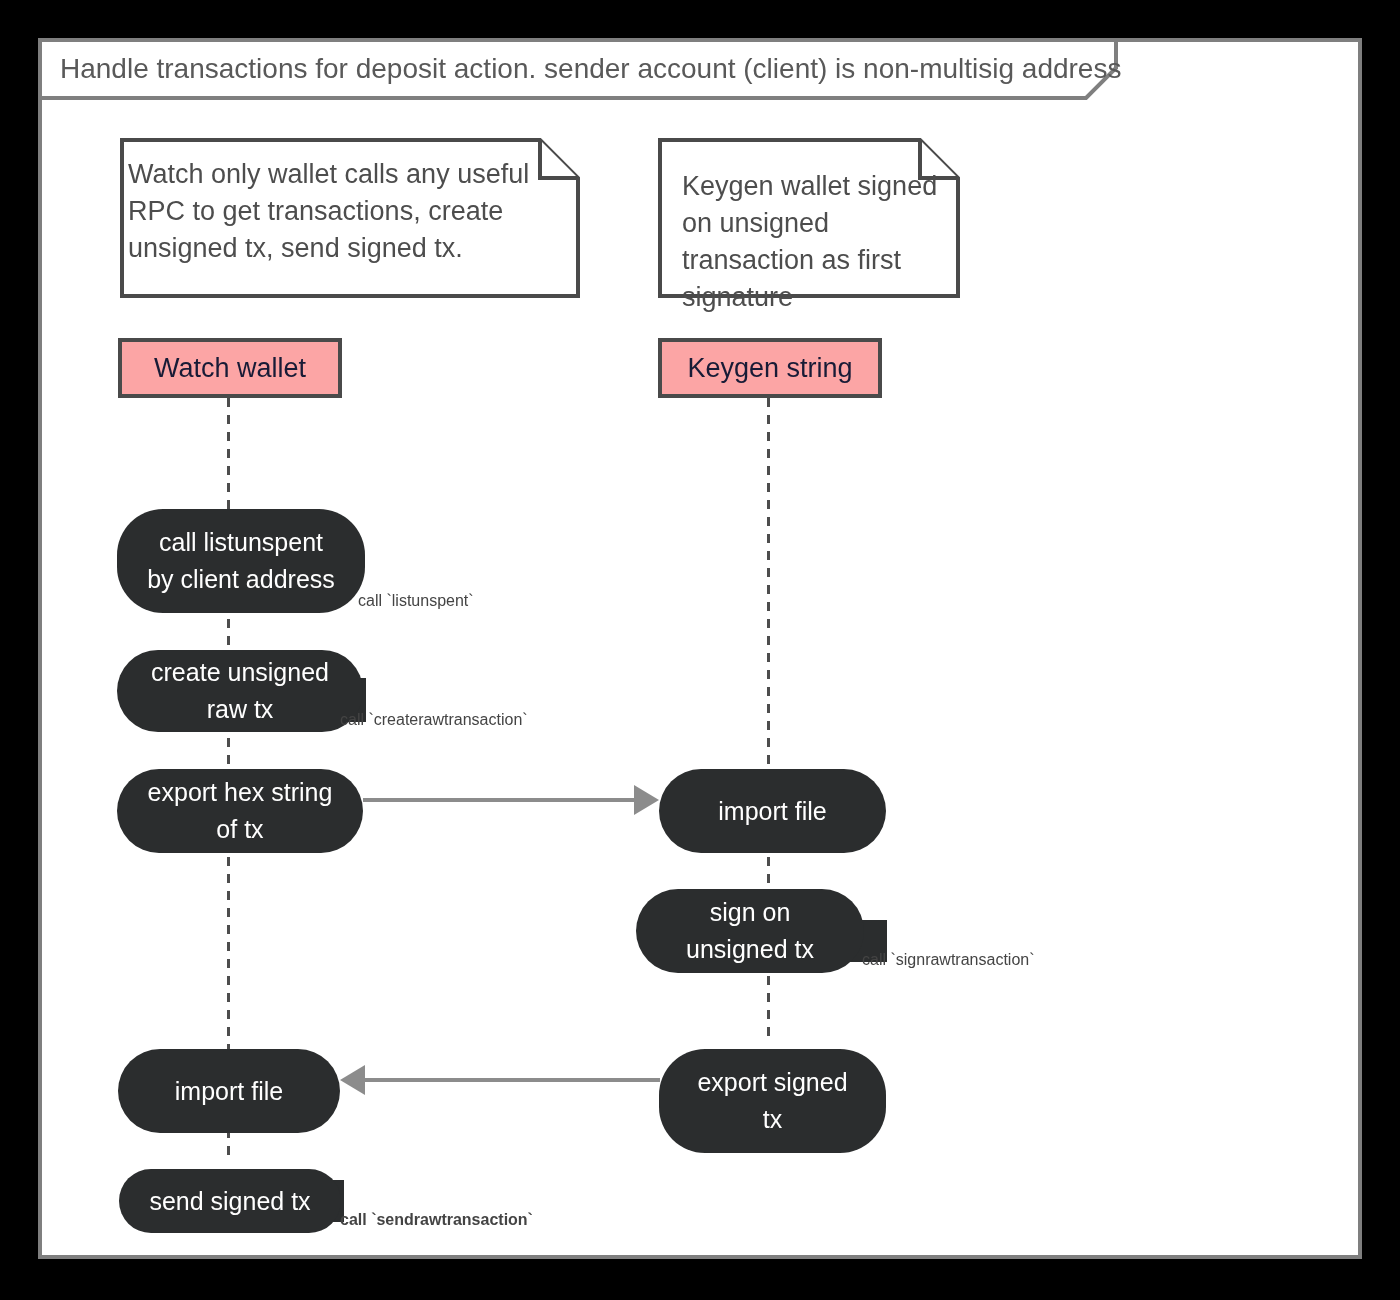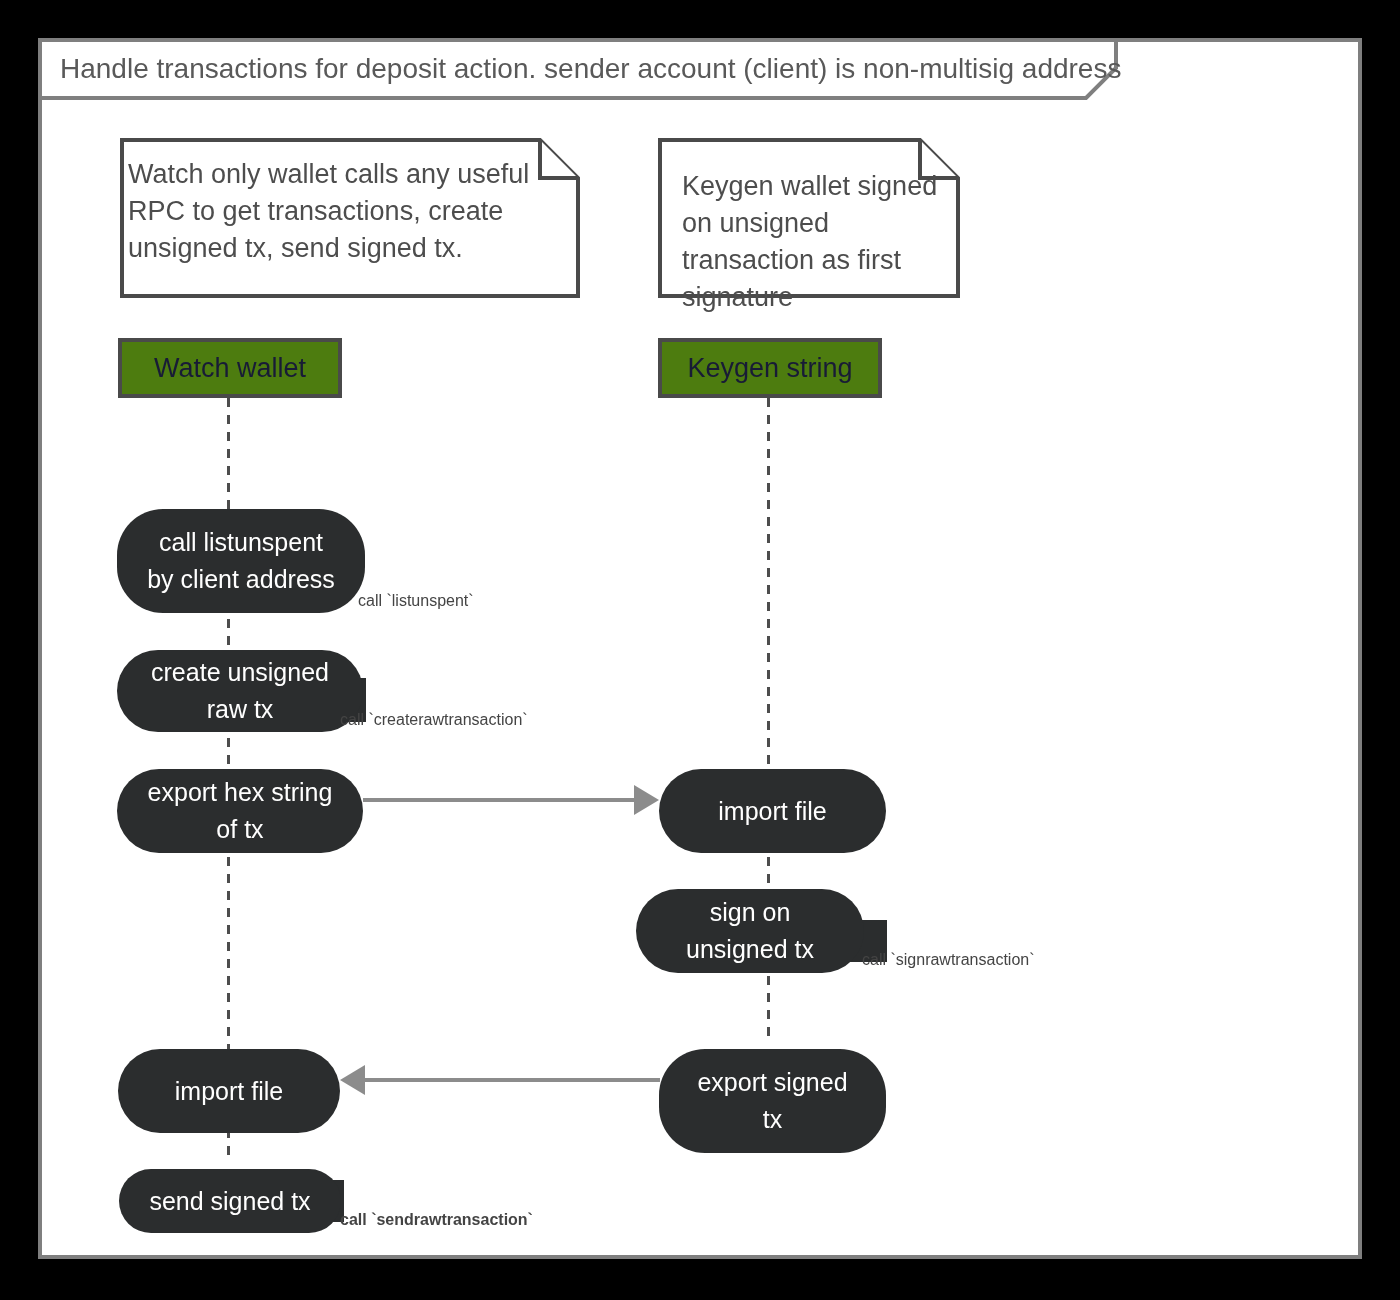--- a/index.html
+++ b/index.html
@@ -33,21 +33,21 @@
     z-index:6; font-size:27px; line-height:37px;
     color: var(--note_text,#4d4d4d); white-space:pre-line;
   }
   .note1-svg { left:120px; top:138px; width:460px; height:160px; }
   .note1-text { left:128px; top:156px; width:420px; }
   .note2-svg { left:658px; top:138px; width:302px; height:160px; }
   .note2-text { left:682px; top:156px; width:268px;margin-top:12px; }
 
   .actor {
     width:224px; height:60px;
-    background:#4d7c0f; border:4px solid var(--actor_border,#4a4a4a);
+    background:#fca5a5; border:4px solid var(--actor_border,#4a4a4a);
     display:flex; align-items:center; justify-content:center;
     font-size:27px; color: var(--actor_text,#181b36);
     z-index:5; box-sizing:border-box;
   }
   .actor-watch  { left:118px; top:338px; }
   .actor-keygen { left:658px; top:338px; }
 
   .lifeline {
     width:3px; z-index:1;
     background: repeating-linear-gradient(to bottom,

